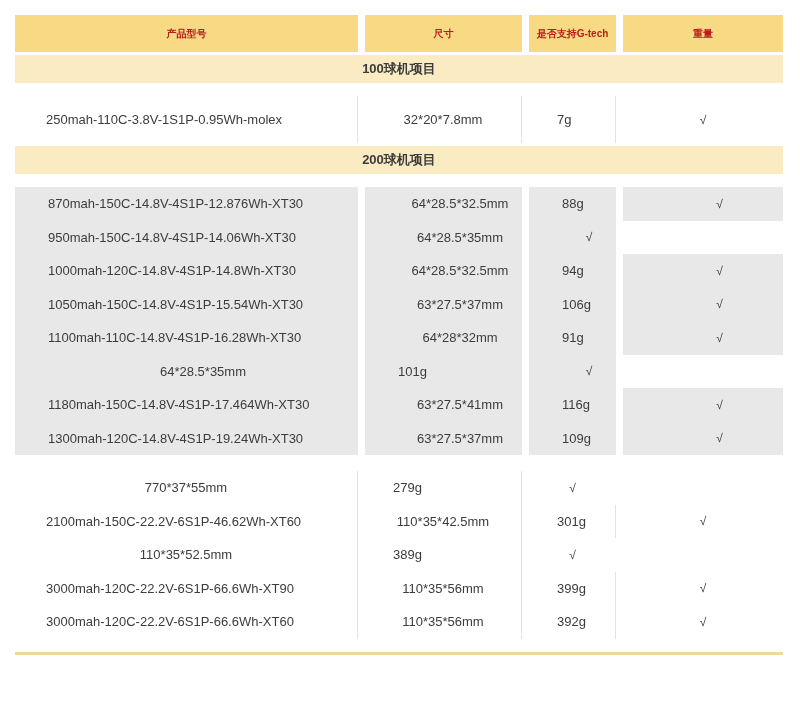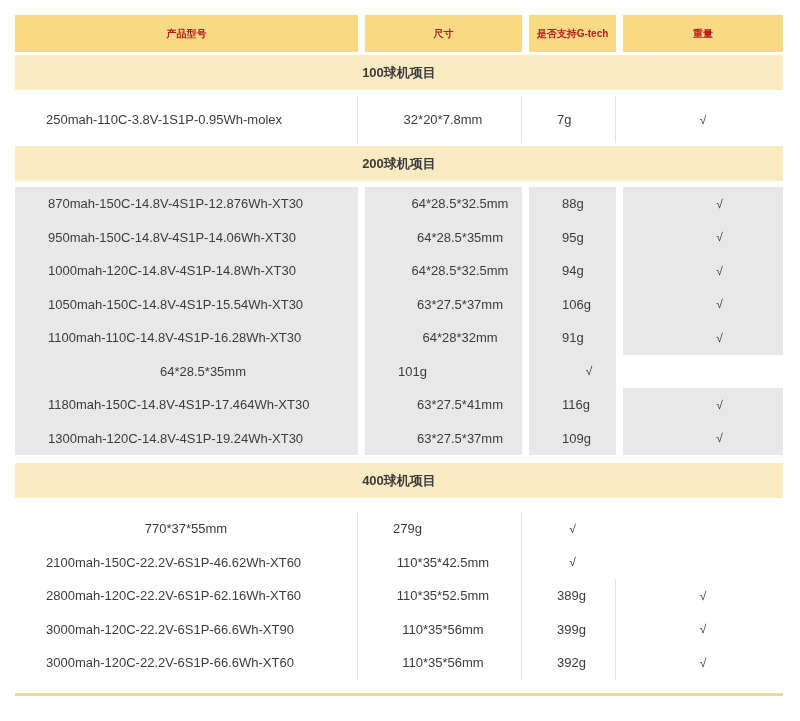--- a/index.html
+++ b/index.html
@@ -20,25 +20,25 @@
     grid-template-columns: 343px 157px 87px 160px;
     column-gap: 7px;
   }
   .hdr { height: 37px; margin-bottom: 3px; }
   .hcell {
     background: var(--hdr-bg, #F8DA84);
     display: flex; align-items: center; justify-content: center;
     font-size: 10px; font-weight: bold; color: #b91c1c;
   }
   .sec-title {
-    height: 35px;
+    height: 28px;
     background: var(--sec-bg, #FAEBC2);
     display: flex; align-items: center; justify-content: center;
     font-size: 13px; font-weight: bold; color: #3b3b3b;
-    margin-bottom: 6px;
+    margin-bottom: 13px;
   }
   .sec-body { margin-bottom: 3px; background: #ffffff; }
   .sec-body.gray { margin-top: 5px; margin-bottom: 8px; }
   .sec-body.white-multi { margin-top: 5px; padding: 8px 0 10px 0; }
   .row { height: 33.5px; }
   .sec-body.white-single .row { height: 47px; }
   .cell {
     display: flex; align-items: center;
     font-size: 13px; color: #3c3c3c;
     white-space: nowrap; overflow: hidden;
@@ -85,21 +85,20 @@
       <div class="sec-body gray">
         <div class="row grid4">
           <div class="cell c0">870mah-150C-14.8V-4S1P-12.876Wh-XT30</div>
           <div class="cell c1">64*28.5*32.5mm</div>
           <div class="cell c2">88g</div>
           <div class="cell c3">√</div>
         </div>
         <div class="row grid4">
           <div class="cell c0">950mah-150C-14.8V-4S1P-14.06Wh-XT30</div>
           <div class="cell c1">64*28.5*35mm</div>
-          <div class="cell c2">95g</div>
           <div class="cell c3">√</div>
         </div>
         <div class="row grid4">
           <div class="cell c0">1000mah-120C-14.8V-4S1P-14.8Wh-XT30</div>
           <div class="cell c1">64*28.5*32.5mm</div>
           <div class="cell c2">94g</div>
           <div class="cell c3">√</div>
         </div>
         <div class="row grid4">
           <div class="cell c0">1050mah-150C-14.8V-4S1P-15.54Wh-XT30</div>
@@ -124,34 +123,33 @@
           <div class="cell c2">116g</div>
           <div class="cell c3">√</div>
         </div>
         <div class="row grid4">
           <div class="cell c0">1300mah-120C-14.8V-4S1P-19.24Wh-XT30</div>
           <div class="cell c1">63*27.5*37mm</div>
           <div class="cell c2">109g</div>
           <div class="cell c3">√</div>
         </div>
       </div>
-      <div class="sec-title">400球机项目</div>
       <div class="sec-body white-multi">
         <div class="row grid4">
           <div class="cell c1">770*37*55mm</div>
           <div class="cell c2">279g</div>
           <div class="cell c3">√</div>
         </div>
         <div class="row grid4">
           <div class="cell c0">2100mah-150C-22.2V-6S1P-46.62Wh-XT60</div>
           <div class="cell c1">110*35*42.5mm</div>
+          <div class="cell c2">301g</div>
           <div class="cell c3">√</div>
         </div>
         <div class="row grid4">
-          <div class="cell c0">2800mah-120C-22.2V-6S1P-62.16Wh-XT60</div>
           <div class="cell c1">110*35*52.5mm</div>
           <div class="cell c2">389g</div>
           <div class="cell c3">√</div>
         </div>
         <div class="row grid4">
           <div class="cell c0">3000mah-120C-22.2V-6S1P-66.6Wh-XT90</div>
           <div class="cell c1">110*35*56mm</div>
           <div class="cell c2">399g</div>
           <div class="cell c3">√</div>
         </div>

